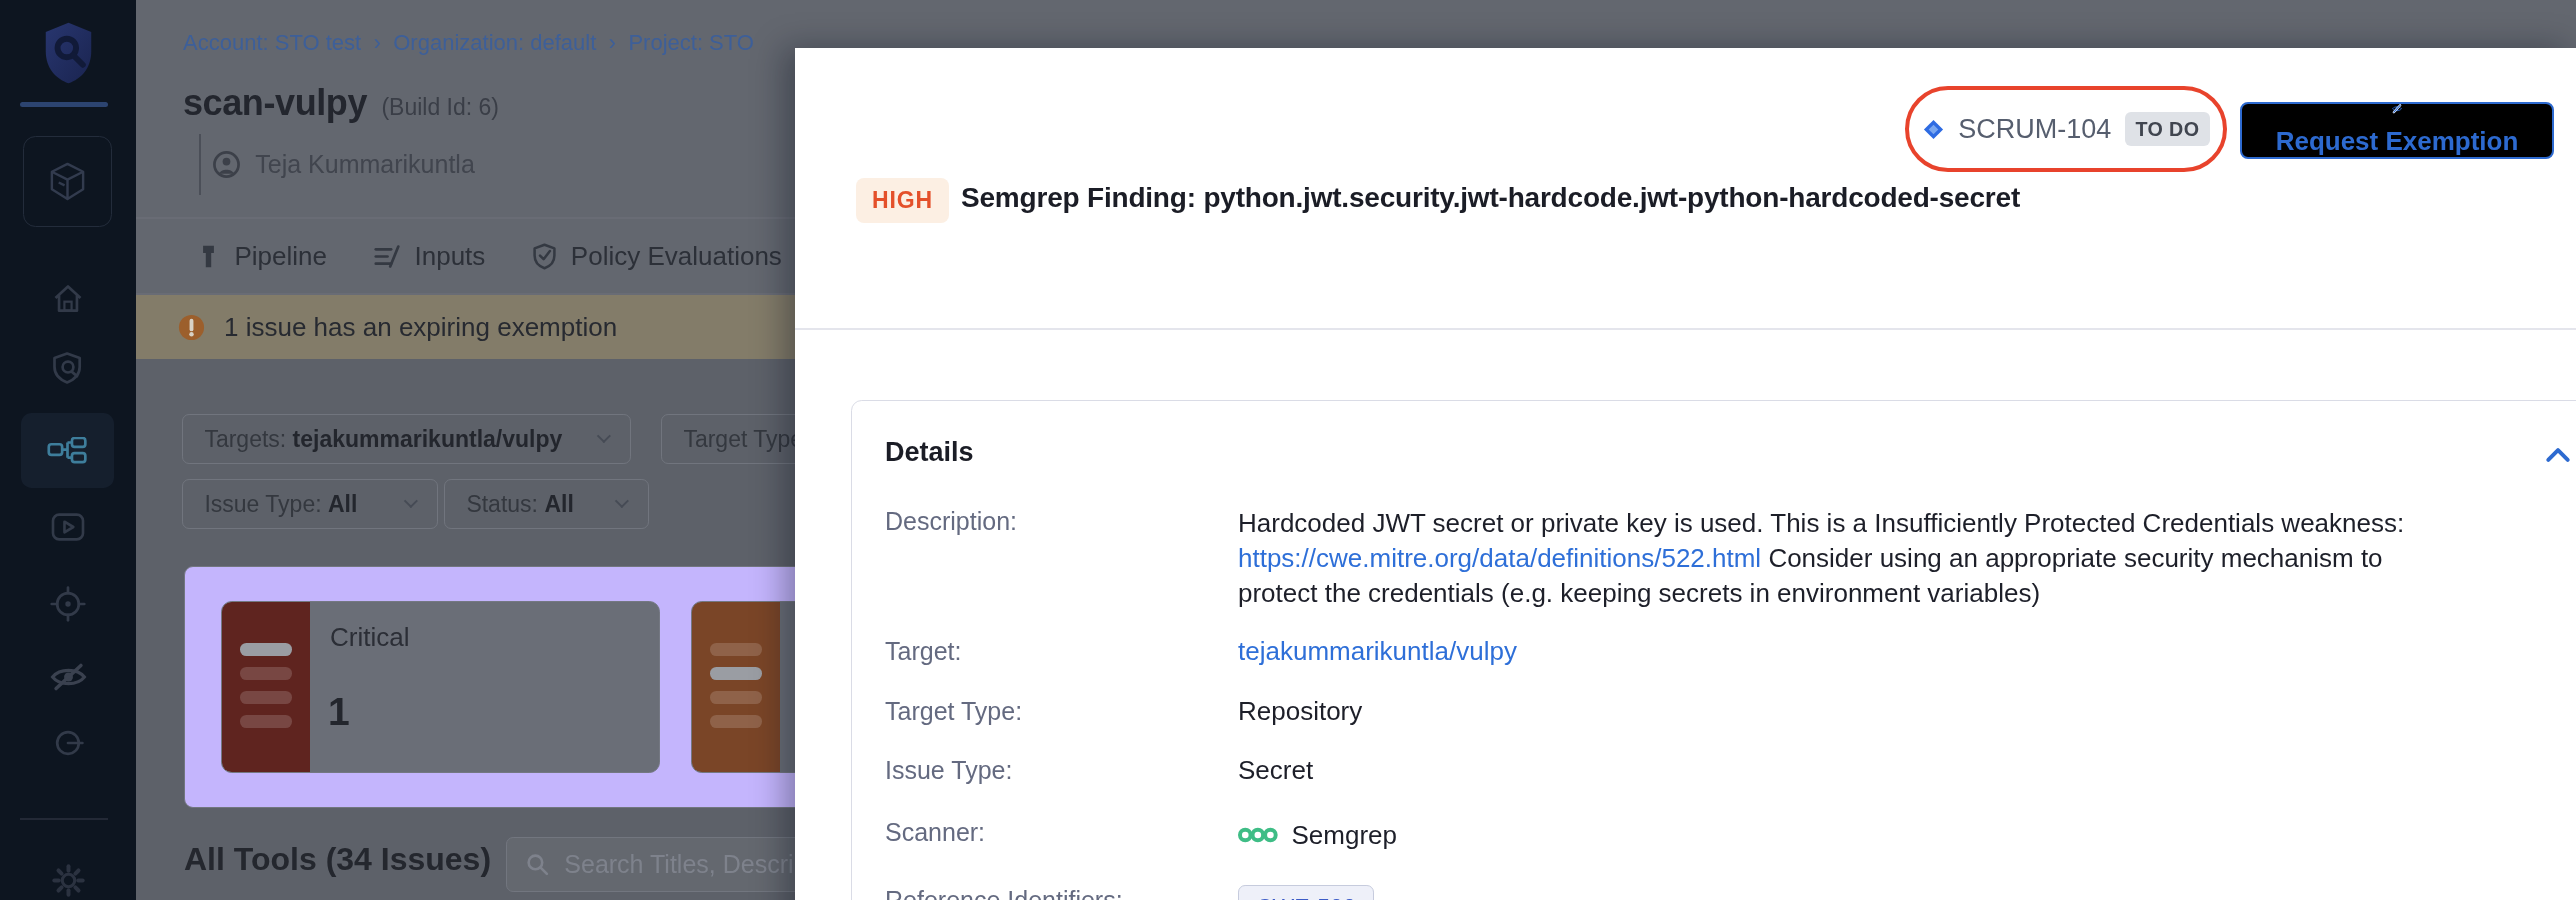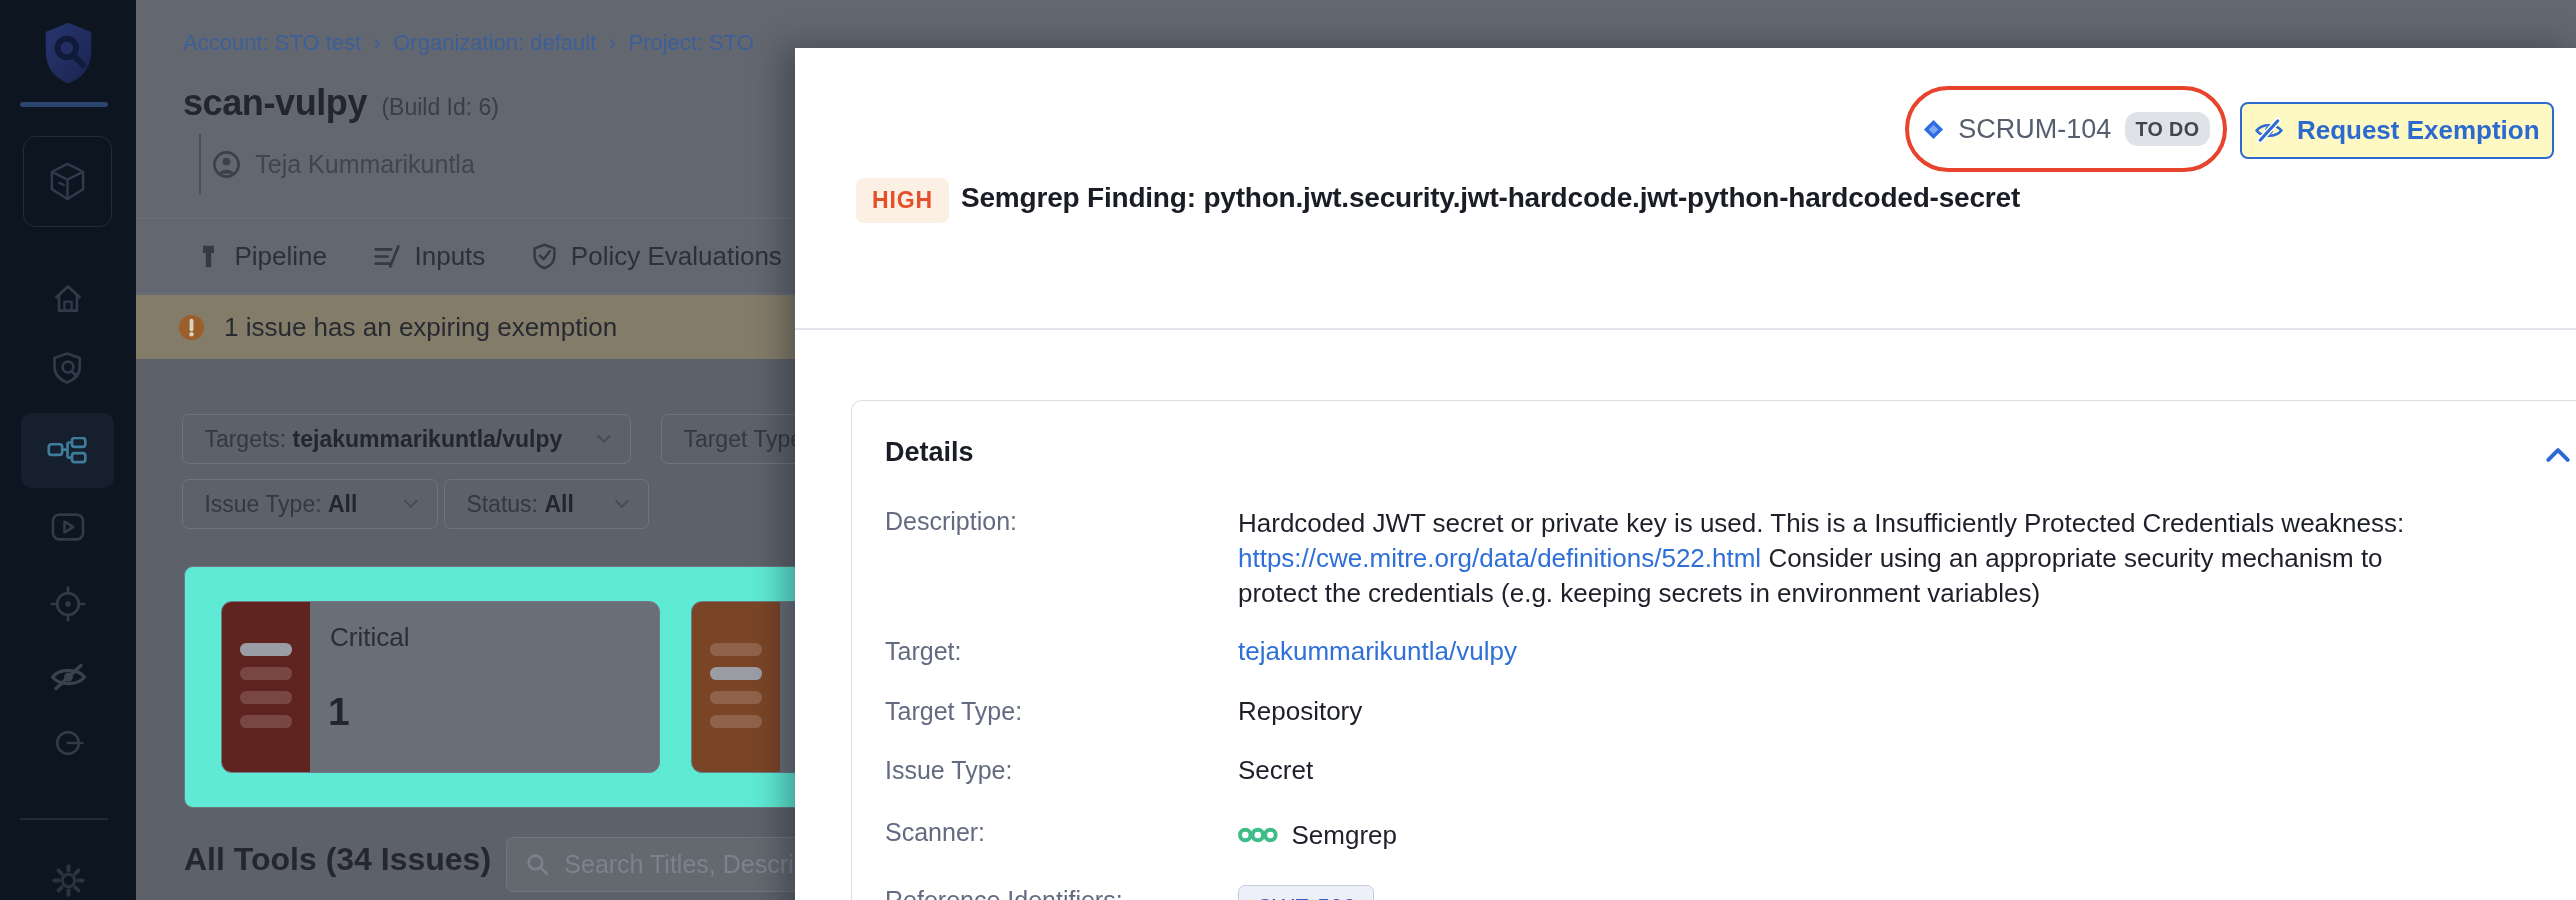--- a/index.html
+++ b/index.html
@@ -39,38 +39,38 @@
   .user-name{font-size:25px;color:#41454e;text-align:right;}
   .hdr-div1{position:absolute;left:0;top:217px;width:100%;height:1.8px;background:#70747d;opacity:.45;}
   .tabbar{position:absolute;left:59px;top:219px;height:74px;display:flex;align-items:center;gap:46px;}
   .ltab{display:flex;align-items:center;gap:12.5px;font-size:26px;color:#2c3038;}
   .hdr-div2{position:absolute;left:0;top:293px;width:100%;height:1.8px;background:#70747d;opacity:.45;}
   .warnbar{position:absolute;left:0;top:295px;width:100%;height:64px;background:#837c69;display:flex;align-items:center;gap:18px;padding-left:41px;}
   .warn-text{font-size:26px;color:#272a31;}
   .dd{position:absolute;height:50px;border:1.8px solid #71757e;border-radius:7.1px;display:flex;align-items:center;padding:0 21.4px;gap:12.5px;color:#34383f;font-size:23px;white-space:nowrap;overflow:hidden;}
   .dd b{color:#23262d;font-weight:bold;}
   .chev{width:9.8px;height:9.8px;border-right:2.7px solid #464b55;border-bottom:2.7px solid #464b55;transform:rotate(45deg);margin-left:auto;margin-top:-5.4px;flex:0 0 auto;}
-  .overview-wrap{position:absolute;left:48px;top:566px;width:1054px;height:242px;background:#5eead4;border:1.8px solid #72767f;border-radius:9px;}
+  .overview-wrap{position:absolute;left:48px;top:566px;width:1054px;height:242px;background:#c4b5fd;border:1.8px solid #72767f;border-radius:9px;}
   .sev-card{position:absolute;top:34px;width:439px;height:172px;background:#6a6e77;border:1.8px solid #747882;border-radius:10.7px;overflow:hidden;}
   .sev-slab{position:absolute;left:0;top:0;width:88px;height:100%;border-radius:9px 0 0 9px;}
   .sev-bars{position:absolute;left:18px;top:41px;display:flex;flex-direction:column;gap:11.6px;}
   .sev-bar{width:52px;height:12.5px;border-radius:6.3px;background:rgba(255,255,255,0.16);}
   .sev-bar.lit{background:#9a9da3;}
   .sev-label{position:absolute;left:108px;top:19.7px;font-size:26px;color:#2b2e36;}
   .sev-count{position:absolute;left:106px;top:88px;font-size:39px;font-weight:bold;color:#23262d;}
   .alltools{position:absolute;left:48px;top:841px;font-size:32px;font-weight:bold;color:#24272e;}
   .searchbox{position:absolute;left:370px;top:837px;width:500px;height:55px;border:1.8px solid #72767f;border-radius:7.1px;background:#64686f;display:flex;align-items:center;gap:14.3px;padding:0 18px;}
   .search-ph{font-size:25px;color:#7e828c;white-space:nowrap;}
 
   
   .drawer{position:absolute;left:795px;top:0;width:1781px;height:900px;background:#ffffff;z-index:20;box-shadow:-10.7px 0 30px rgba(10,15,30,.35);margin-top:48px;}
   .jira-annotation{position:absolute;left:1110px;top:38px;width:322px;height:86px;border:4.5px solid var(--annotation-red,#e8432c);border-radius:43px;display:flex;align-items:center;justify-content:center;gap:13.4px;background:#fff;}
   .jira-key{font-size:27px;color:#565e6e;}
-  .todo-chip{background:#dfe2e7;color:#40454f;font-size:19.7px;font-weight:bold;letter-spacing:0.4px;padding:5.4px 10.7px;border-radius:13px;}
-  .req-btn{position:absolute;left:1445px;top:54px;width:314px;height:57px;border:2.2px solid var(--accent-blue,#2d6ad0);border-radius:8px;background:#fef9c3;display:flex;align-items:center;justify-content:center;gap:12.5px;cursor:pointer;}
+  .todo-chip{background:#dfe2e7;color:#40454f;font-size:19.7px;font-weight:bold;letter-spacing:0.4px;padding:5.4px 10.7px;border-radius:6px;}
+  .req-btn{position:absolute;left:1445px;top:54px;width:314px;height:57px;border:2.2px solid var(--accent-blue,#2d6ad0);border-radius:8px;background:#000000;display:flex;align-items:center;justify-content:center;gap:12.5px;cursor:pointer;flex-direction:column;}
   .req-btn span{font-size:26px;font-weight:bold;color:var(--accent-blue,#2d6ad0);}
   .sev-badge{position:absolute;left:61px;top:130px;background:var(--high-bg,#fcefe3);color:var(--high-text,#e4502a);font-size:23px;font-weight:bold;letter-spacing:0.9px;padding:9px 16px;border-radius:8px;}
   .issue-title{position:absolute;left:166px;top:134px;font-size:28px;font-weight:bold;color:#1b1d26;letter-spacing:-0.2px;}
   .dtabs{position:absolute;left:85px;top:228px;height:54px;display:flex;gap:33px;z-index:2;}
   .dtab{position:relative;padding:0 9px;font-size:26px;color:#3f4553;display:flex;align-items:center;}
   .dtab.active{font-weight:bold;color:#1b1d26;}
   .dtab.active::after{content:"";position:absolute;left:0;right:0;bottom:0;height:5.4px;border-radius:2.7px 2.7px 0 0;background:#2160cf;}
   .dtab-divider{position:absolute;left:0;top:280px;width:100%;height:1.8px;background:#e4e5ec;z-index:1;}
   .details-card{position:absolute;left:56px;top:352px;width:1831px;height:715px;background:#fff;border:1.8px solid #dadce6;border-radius:10.7px;padding:36px 33px 0 33px;}
   .details-heading{font-size:27px;font-weight:bold;color:#1b1d26;line-height:30px;margin-bottom:39px;}

